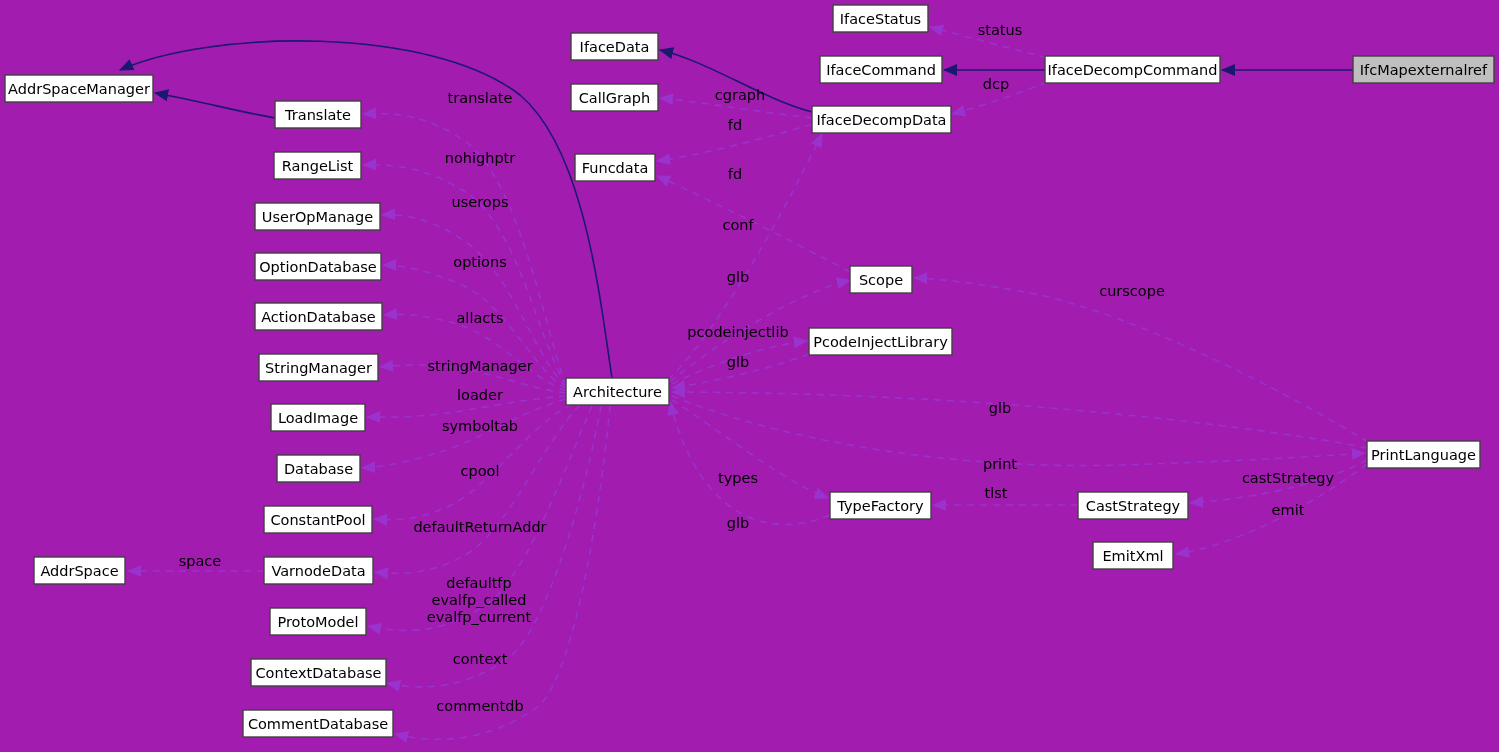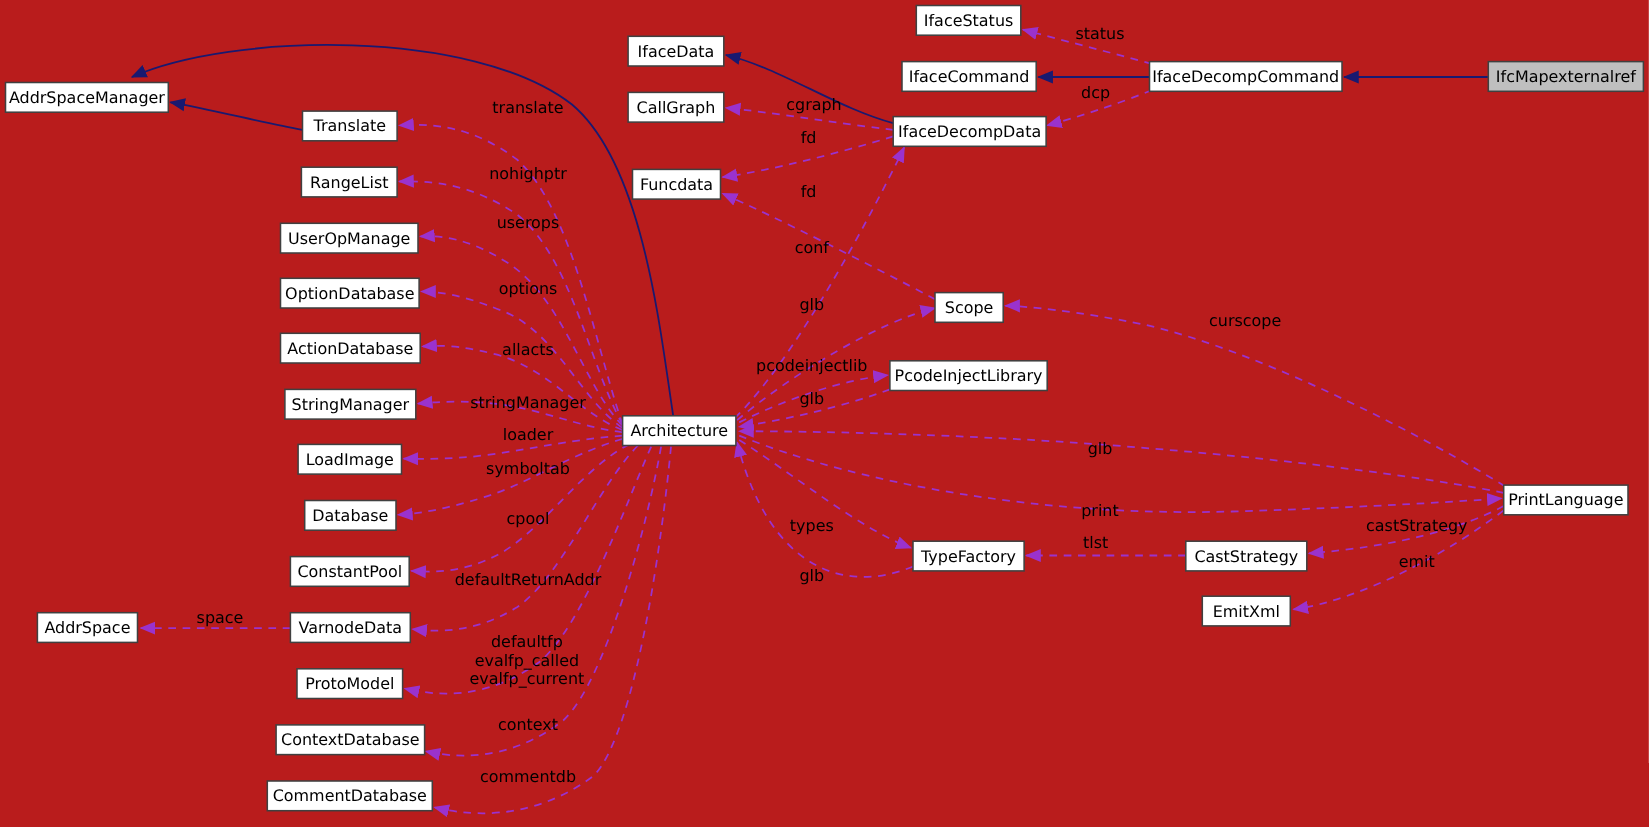--- a/index.html
+++ b/index.html
@@ -7,21 +7,21 @@
     padding: 0;
     background: #ffffff;
   }
   body {
     font-family: "DejaVu Sans", sans-serif;
   }
   #diagram-root {
     position: relative;
     width: 1499px;
     height: 752px;
-    background: #b91c1c;
+    background: #a21caf;
     overflow: hidden;
   }
   svg.graph-canvas {
     position: absolute;
     left: 0;
     top: 0;
     width: 1499px;
     height: 752px;
     display: block;
   }

